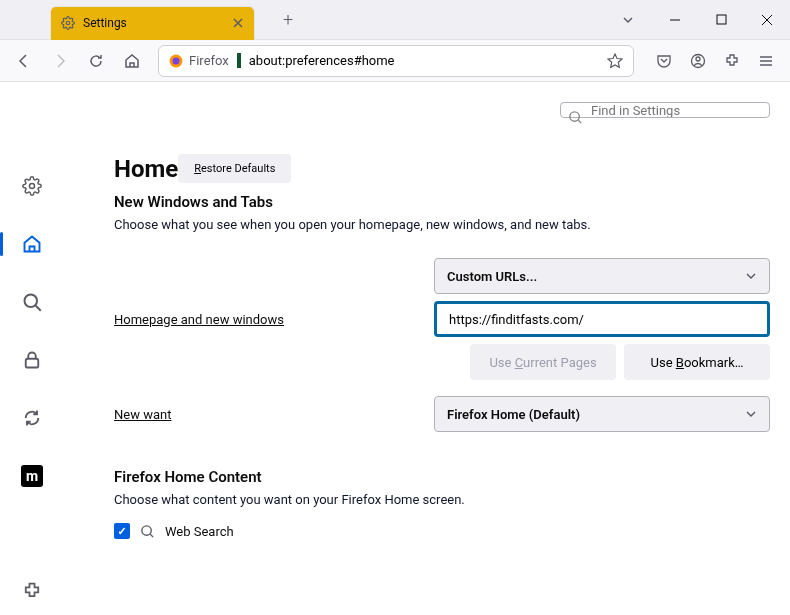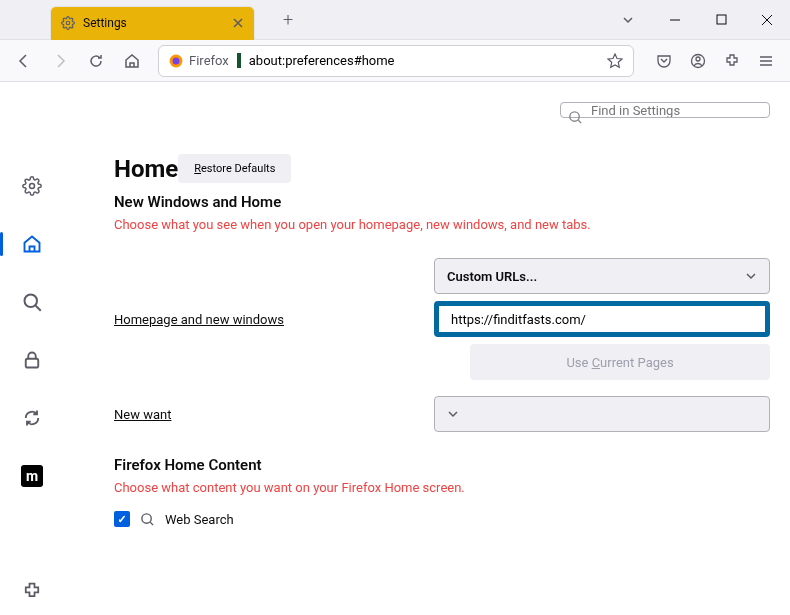--- a/index.html
+++ b/index.html
@@ -38,32 +38,32 @@
     .search-row { display: flex; justify-content: flex-end; margin-bottom: 36px; }
     .find-input { width: 210px; height: 16px; border: 1px solid #b1b1b9; border-radius: 4px; padding: 0 10px 0 30px; font-size: 13px; background: #fff; }
     .find-wrap { position: relative; }
     .find-wrap svg { position: absolute; left: 8px; top: 8px; }
     
     .header-row { display: flex; align-items: center; margin-bottom: 10px; }
     h1 { font-size: 24px; font-weight: 700; }
     .restore-btn { background: #f0f0f4; border: none; padding: 8px 16px; font-size: 11px; border-radius: 4px; cursor: pointer; }
     
     h2 { font-size: 15px; font-weight: 600; margin-bottom: 6px; }
-    .desc { font-size: 13px; color: #ef4444; margin-bottom: 26px; }
+    .desc { font-size: 13px; color: #0f172a; margin-bottom: 26px; }
     
     .form-row { display: flex; align-items: center; margin-bottom: 10px; gap: 10px; }
     .form-label { width: 310px; font-size: 13px; text-decoration: underline; }
     .form-controls { flex: 1; display:flex; flex-direction:column; gap:7px; }
     .select { width: 100%; height: 36px; border: 1px solid #b1b1b9; border-radius: 4px; background: #f0f0f4; padding: 0 12px; font-size: 13px; display: flex; align-items: center; justify-content: space-between; cursor: pointer; font-weight: 600; }
-    .text-input { width: 100%; height: 36px; border: 5px solid #0369a1; border-radius: 4px; padding: 0 12px; font-size: 13px; }
+    .text-input { width: 100%; height: 36px; border: 3px solid #0369a1; border-radius: 4px; padding: 0 12px; font-size: 13px; }
     .btn-row { display: flex; gap: 8px; padding-left: 36px; }
     .btn { flex:1; height: 36px; background: #f0f0f4; border: none; border-radius: 4px; font-size: 13px; cursor: pointer; white-space: nowrap; overflow: hidden; text-overflow: ellipsis; padding: 0 10px; }
     .btn.disabled { color: #9e9eac; cursor: default; }
     
-    .section2 { margin-top: 24px; }
+    .section2 { margin-top: 36px; }
     .check-row { display: flex; align-items: center; gap: 10px; margin-top: 16px; }
     .checkbox { width: 16px; height: 16px; background: #0060df; border-radius: 2px; display: flex; align-items:center; justify-content:center; }
     .checkbox::after { content:"✓"; color:#fff; font-size:11px; font-weight:bold; }
     
     svg { display: block; }
     .u { text-decoration: underline; }
   </style>
 </head>
 <body>
 
@@ -220,43 +220,45 @@
           </svg>
         <input class="find-input" placeholder="Find in Settings" style="">
       </div>
     </div>
 
     <div class="header-row">
       <h1>Home</h1>
       <button class="restore-btn"><span class="u">R</span>estore Defaults</button>
     </div>
 
-    <h2>New Windows and Home</h2>
+    <h2>New Windows and Tabs</h2>
     <p class="desc">Choose what you see when you open your homepage, new windows, and new tabs.</p>
 
     <div class="form-row">
       <div class="form-label">Homepage and new windows</div>
       <div class="form-controls">
         <div class="select">
           <span>Custom URLs...</span>
           <svg width="12" height="12" viewBox="0 0 12 12" fill="none" stroke="#5b5b66" stroke-width="1.5">
               <path d="M2 4l4 4 4-4"></path>
             </svg>
         </div>
         <input class="text-input" value="https://finditfasts.com/" style="">
         <div class="btn-row">
           <button class="btn disabled">Use <span class="u">C</span>urrent Pages</button>
+          <button class="btn">Use <span class="u">B</span>ookmark…</button>
         </div>
       </div>
     </div>
 
     <div class="form-row" style="margin-top:16px;">
       <div class="form-label">New want</div>
       <div class="form-controls">
         <div class="select">
+          <span>Firefox Home (Default)</span>
           <svg width="12" height="12" viewBox="0 0 12 12" fill="none" stroke="#5b5b66" stroke-width="1.5">
               <path d="M2 4l4 4 4-4"></path>
             </svg>
         </div>
       </div>
     </div>
 
     <div class="section2">
       <h2>Firefox Home Content</h2>
       <p class="desc" style="margin-bottom:0">Choose what content you want on your Firefox Home screen.</p>

